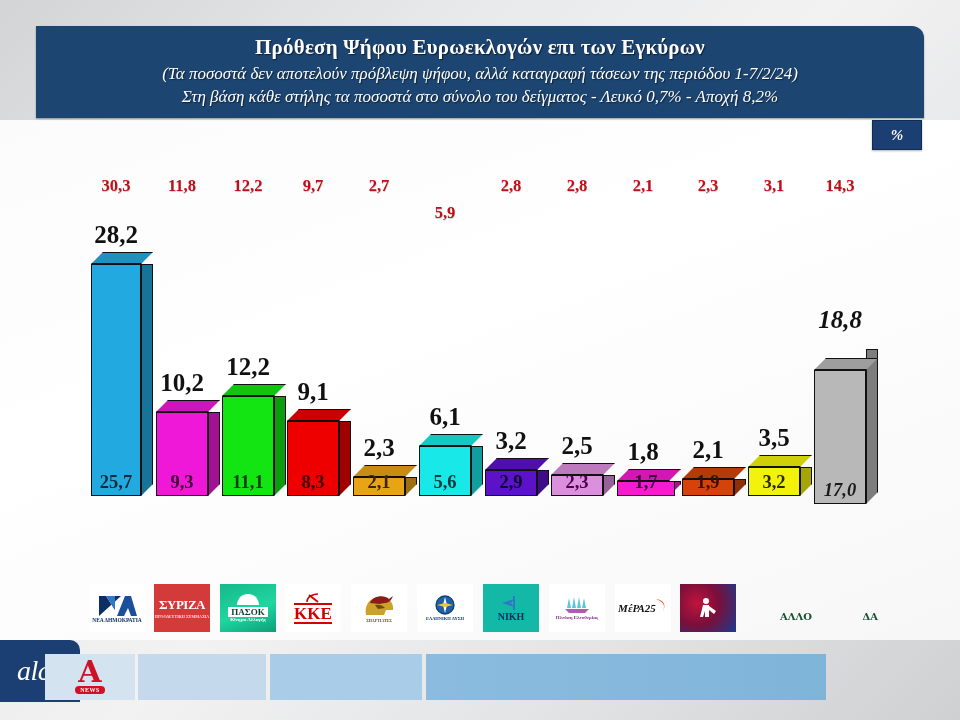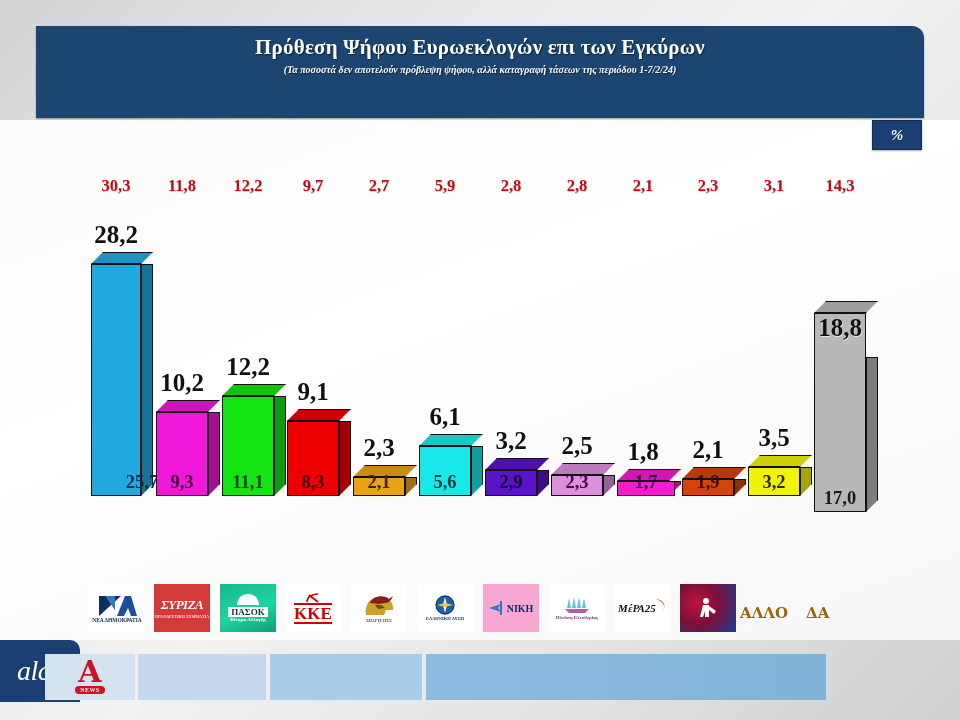--- a/index.html
+++ b/index.html
@@ -18,21 +18,21 @@
     border-radius:0 12px 0 0;
     box-shadow:0 1px 2px rgba(0,0,0,.35);
     color:#ffffff;text-align:center;
   }
   .header .t1{
     font-size:21px;font-weight:bold;letter-spacing:.2px;
     padding-top:9px;line-height:1.15;
     text-shadow:1px 1px 1px rgba(0,0,0,.55);
   }
   .header .t2,.header .t3{
-    font-size:10px;font-weight:bold;font-style:italic;line-height:1.32;
+    font-size:17px;font-weight:normal;font-style:italic;line-height:1.32;
     text-shadow:1px 1px 1px rgba(0,0,0,.5);
   }
   .header .t2{padding-top:4px;}
 
   
   .pct-badge{
     position:absolute;left:872px;top:120px;width:48px;height:28px;
     background:#1c3f73;border:1px solid #0f2c54;
     color:#fff;font-size:15px;font-weight:bold;font-style:italic;
     display:flex;align-items:center;justify-content:center;
@@ -72,22 +72,22 @@
 
   
   .logos{position:absolute;left:0;bottom:88px;width:960px;height:52px;}
   .logo{
     position:absolute;bottom:0;height:48px;
     display:flex;align-items:center;justify-content:center;
     overflow:hidden;background:#fff;
   }
   .logo .txt{font-size:7px;font-weight:bold;text-align:center;line-height:1.05;}
   .plainlabel{
-    position:absolute;bottom:10px;text-align:left;
-    font-size:15px;font-weight:bold;color:#a16207;
+    position:absolute;bottom:10px;text-align:right;
+    font-size:10px;font-weight:bold;color:#14532d;
     font-family:"DejaVu Serif",serif;
   }
 
   
   .footer{position:absolute;left:0;bottom:0;width:960px;height:80px;}
   .fstrip{position:absolute;top:14px;height:46px;}
   .alphalogo{
     left:45px;width:90px;background:#d4e3f0;
     display:flex;align-items:center;justify-content:center;flex-direction:column;
   }
@@ -112,46 +112,47 @@
 </head>
 <body>
 
 <div class="slide">
 
   <div class="plot"></div>
 
   <div class="header">
     <div class="t1">Πρόθεση Ψήφου Ευρωεκλογών επι των Εγκύρων</div>
     <div class="t2">(Τα ποσοστά δεν αποτελούν πρόβλεψη ψήφου, αλλά καταγραφή τάσεων της περιόδου  1-7/2/24)</div>
+    <div class="t3">Στη βάση κάθε στήλης τα ποσοστά στο σύνολο του δείγματος - Λευκό 0,7% - Αποχή 8,2%</div>
   </div>
 
   <div class="pct-badge">%</div>
 
   <div class="redrow">
       <div class="cell" style="left: 83px; width: 66px;">30,3</div>
       <div class="cell" style="left: 148px; width: 68px;">11,8</div>
       <div class="cell" style="left: 214px; width: 68px;">12,2</div>
       <div class="cell" style="left: 279px; width: 68px;">9,7</div>
       <div class="cell" style="left: 345px; width: 68px;">2,7</div>
-      <div class="cell" style="left: 411px; width: 68px;">5,9</div>
+      <div class="cell" style="left: 411px; width: 68px; margin-top: 27px;">5,9</div>
       <div class="cell" style="left: 477px; width: 68px;">2,8</div>
       <div class="cell" style="left: 543px; width: 68px;">2,8</div>
       <div class="cell" style="left: 609px; width: 68px;">2,1</div>
       <div class="cell" style="left: 674px; width: 68px;">2,3</div>
       <div class="cell" style="left: 740px; width: 68px;">3,1</div>
       <div class="cell" style="left: 806px; width: 68px;">14,3</div>
     </div>
 
   <div class="bars">
       <div class="barwrap" style="left: 91px; width: 50px; height: 232px; bottom: 144px;">
         <div class="side" style="left: 50px; height: 232px; width: 12px; background: rgb(23, 116, 152); clip-path: polygon(0px 0px, 100% -12px, 100% calc(100% - 12px), 0px 100%);"></div>
         <div style="position: absolute; left: 0px; top: -12px; width: 62px; height: 12px; background: rgb(29, 146, 193); border: 1px solid rgb(17, 17, 17); box-sizing: border-box; clip-path: polygon(0px 100%, 12px 0px, 100% 0px, calc(100% - 12px) 100%);"></div>
         <div class="face" style="background: rgb(34, 170, 224);"></div>
         <div class="valtop" style="bottom: 247px; left: -10px; width: 70px;">28,2</div>
-        <div class="valin" style="bottom: 3px; color: rgb(13, 43, 61); padding-left: 26px;">25,7</div>
+        <div class="valin" style="bottom: 3px; color: rgb(13, 43, 61);">25,7</div>
       </div>
       <div class="barwrap" style="left: 156px; width: 52px; height: 84px; bottom: 144px;">
         <div class="side" style="left: 52px; height: 84px; width: 12px; background: rgb(163, 16, 147); clip-path: polygon(0px 0px, 100% -12px, 100% calc(100% - 12px), 0px 100%);"></div>
         <div style="position: absolute; left: 0px; top: -12px; width: 64px; height: 12px; background: rgb(206, 21, 186); border: 1px solid rgb(17, 17, 17); box-sizing: border-box; clip-path: polygon(0px 100%, 12px 0px, 100% 0px, calc(100% - 12px) 100%);"></div>
         <div class="face" style="background: rgb(240, 24, 216);"></div>
         <div class="valtop" style="bottom: 99px; left: -10px; width: 72px;">10,2</div>
         <div class="valin" style="bottom: 3px; color: rgb(61, 0, 51);">9,3</div>
       </div>
       <div class="barwrap" style="left: 222px; width: 52px; height: 100px; bottom: 144px;">
         <div class="side" style="left: 52px; height: 100px; width: 12px; background: rgb(13, 156, 13); clip-path: polygon(0px 0px, 100% -12px, 100% calc(100% - 12px), 0px 100%);"></div>
@@ -209,21 +210,21 @@
         <div class="valtop" style="bottom: 32px; left: -10px; width: 72px;">2,1</div>
         <div class="valin" style="bottom: 3px; color: rgb(58, 17, 0);">1,9</div>
       </div>
       <div class="barwrap" style="left: 748px; width: 52px; height: 29px; bottom: 144px;">
         <div class="side" style="left: 52px; height: 29px; width: 12px; background: rgb(165, 165, 7); clip-path: polygon(0px 0px, 100% -12px, 100% calc(100% - 12px), 0px 100%);"></div>
         <div style="position: absolute; left: 0px; top: -12px; width: 64px; height: 12px; background: rgb(208, 208, 9); border: 1px solid rgb(17, 17, 17); box-sizing: border-box; clip-path: polygon(0px 100%, 12px 0px, 100% 0px, calc(100% - 12px) 100%);"></div>
         <div class="face" style="background: rgb(242, 242, 10);"></div>
         <div class="valtop" style="bottom: 44px; left: -10px; width: 72px; margin-top: 45px;">3,5</div>
         <div class="valin" style="bottom: 3px; color: rgb(43, 43, 0);">3,2</div>
       </div>
-      <div class="barwrap" style="left: 814px; width: 52px; height: 199px; bottom: 128px;">
+      <div class="barwrap" style="left: 814px; width: 52px; height: 134px; bottom: 136px; font-style: italic;">
         <div class="side" style="left: 52px; height: 155px; width: 12px; background: rgb(125, 125, 125); clip-path: polygon(0px 0px, 100% -12px, 100% calc(100% - 12px), 0px 100%);"></div>
         <div style="position: absolute; left: 0px; top: -12px; width: 64px; height: 12px; background: rgb(158, 158, 158); border: 1px solid rgb(17, 17, 17); box-sizing: border-box; clip-path: polygon(0px 100%, 12px 0px, 100% 0px, calc(100% - 12px) 100%);"></div>
         <div class="face" style="background: rgb(184, 184, 184);"></div>
         <div class="valtop" style="bottom: 170px; left: -10px; width: 72px;">18,8</div>
         <div class="valin" style="bottom: 3px; color: rgb(26, 26, 26);">17,0</div>
       </div>
     </div>
 
   <div class="logos">
       <div class="logo" style="left: 89px; width: 56px;">
@@ -231,21 +232,21 @@
           <svg width="40" height="26" viewBox="0 0 40 26">
             <polygon points="2,24 2,4 9,4 18,18 18,4 24,4" fill="#0c2f63"></polygon>
             <polygon points="20,24 28,4 34,4 40,24 34,24 31,16 27,24" fill="#1b4e9b"></polygon>
             <polygon points="9,4 18,18 18,4" fill="#2f78c4"></polygon>
           </svg>
           <div class="txt" style="color: rgb(12, 47, 99); font-size: 5.5px;">ΝΕΑ ΔΗΜΟΚΡΑΤΙΑ</div>
         </div>
       </div>
       <div class="logo" style="left: 154px; width: 56px;">
         <div style="width: 100%; height: 100%; display: flex; flex-direction: column; align-items: center; justify-content: center; background: rgb(211, 58, 58);">
-          <div style="color: rgb(255, 255, 255); font-size: 13px; font-weight: bold; font-style: italic; letter-spacing: -0.5px;">ΣΥΡΙΖΑ</div>
+          <div style="color: rgb(255, 255, 255); font-size: 13px; font-weight: bold; letter-spacing: -0.5px;">ΣΥΡΙΖΑ</div>
           <div class="txt" style="color: rgb(255, 217, 217); font-size: 4px; margin-top: 2px;">ΠΡΟΟΔΕΥΤΙΚΗ ΣΥΜΜΑΧΙΑ</div>
         </div>
       </div>
       <div class="logo" style="left: 220px; width: 56px;">
         <div style="width: 100%; height: 100%; display: flex; flex-direction: column; align-items: center; justify-content: center; background: linear-gradient(160deg, rgb(22, 184, 138), rgb(31, 214, 160) 55%, rgb(15, 158, 120));">
           <svg width="26" height="12" viewBox="0 0 26 12">
             <path d="M2 11 A11 11 0 0 1 24 11 Z" fill="#ffffff"></path>
             <g stroke="#ffffff" stroke-width="1.4">
               <line x1="13" y1="0" x2="13" y2="3"></line>
               <line x1="5" y1="3" x2="7" y2="5"></line>
@@ -279,21 +280,21 @@
         <div style="width: 100%; height: 100%; display: flex; flex-direction: column; align-items: center; justify-content: center; background: rgb(255, 255, 255);">
           <svg width="22" height="22" viewBox="0 0 22 22">
             <circle cx="11" cy="11" r="9" fill="#1f5fa8" stroke="#0f3d72" stroke-width="1.3"></circle>
             <polygon points="11,3 13,11 11,19 9,11" fill="#ffffff"></polygon>
             <polygon points="3,11 11,9 19,11 11,13" fill="#e8c93a"></polygon>
           </svg>
           <div class="txt" style="color: rgb(18, 58, 102); font-size: 4.5px; margin-top: 1px;">ΕΛΛΗΝΙΚΗ ΛΥΣΗ</div>
         </div>
       </div>
       <div class="logo" style="left: 483px; width: 56px;">
-        <div style="width: 100%; height: 100%; display: flex; align-items: center; justify-content: center; background: #f9a8d4;">
+        <div style="width: 100%; height: 100%; display: flex; flex-direction: column; align-items: center; justify-content: center; background: #14b8a6;">
           <svg width="18" height="16" viewBox="0 0 18 16">
             <path d="M0 8 L12 4 L9 8 L12 12 Z" fill="#2f78c4"></path>
             <line x1="12" y1="1" x2="12" y2="15" stroke="#2f78c4" stroke-width="2"></line>
           </svg>
           <div style="color: rgb(12, 47, 99); font-size: 10px; font-weight: bold;">ΝΙΚΗ</div>
         </div>
       </div>
       <div class="logo" style="left: 549px; width: 56px;">
         <div style="width: 100%; height: 100%; display: flex; flex-direction: column; align-items: center; justify-content: center; background: rgb(255, 255, 255);">
           <svg width="28" height="18" viewBox="0 0 28 18">

